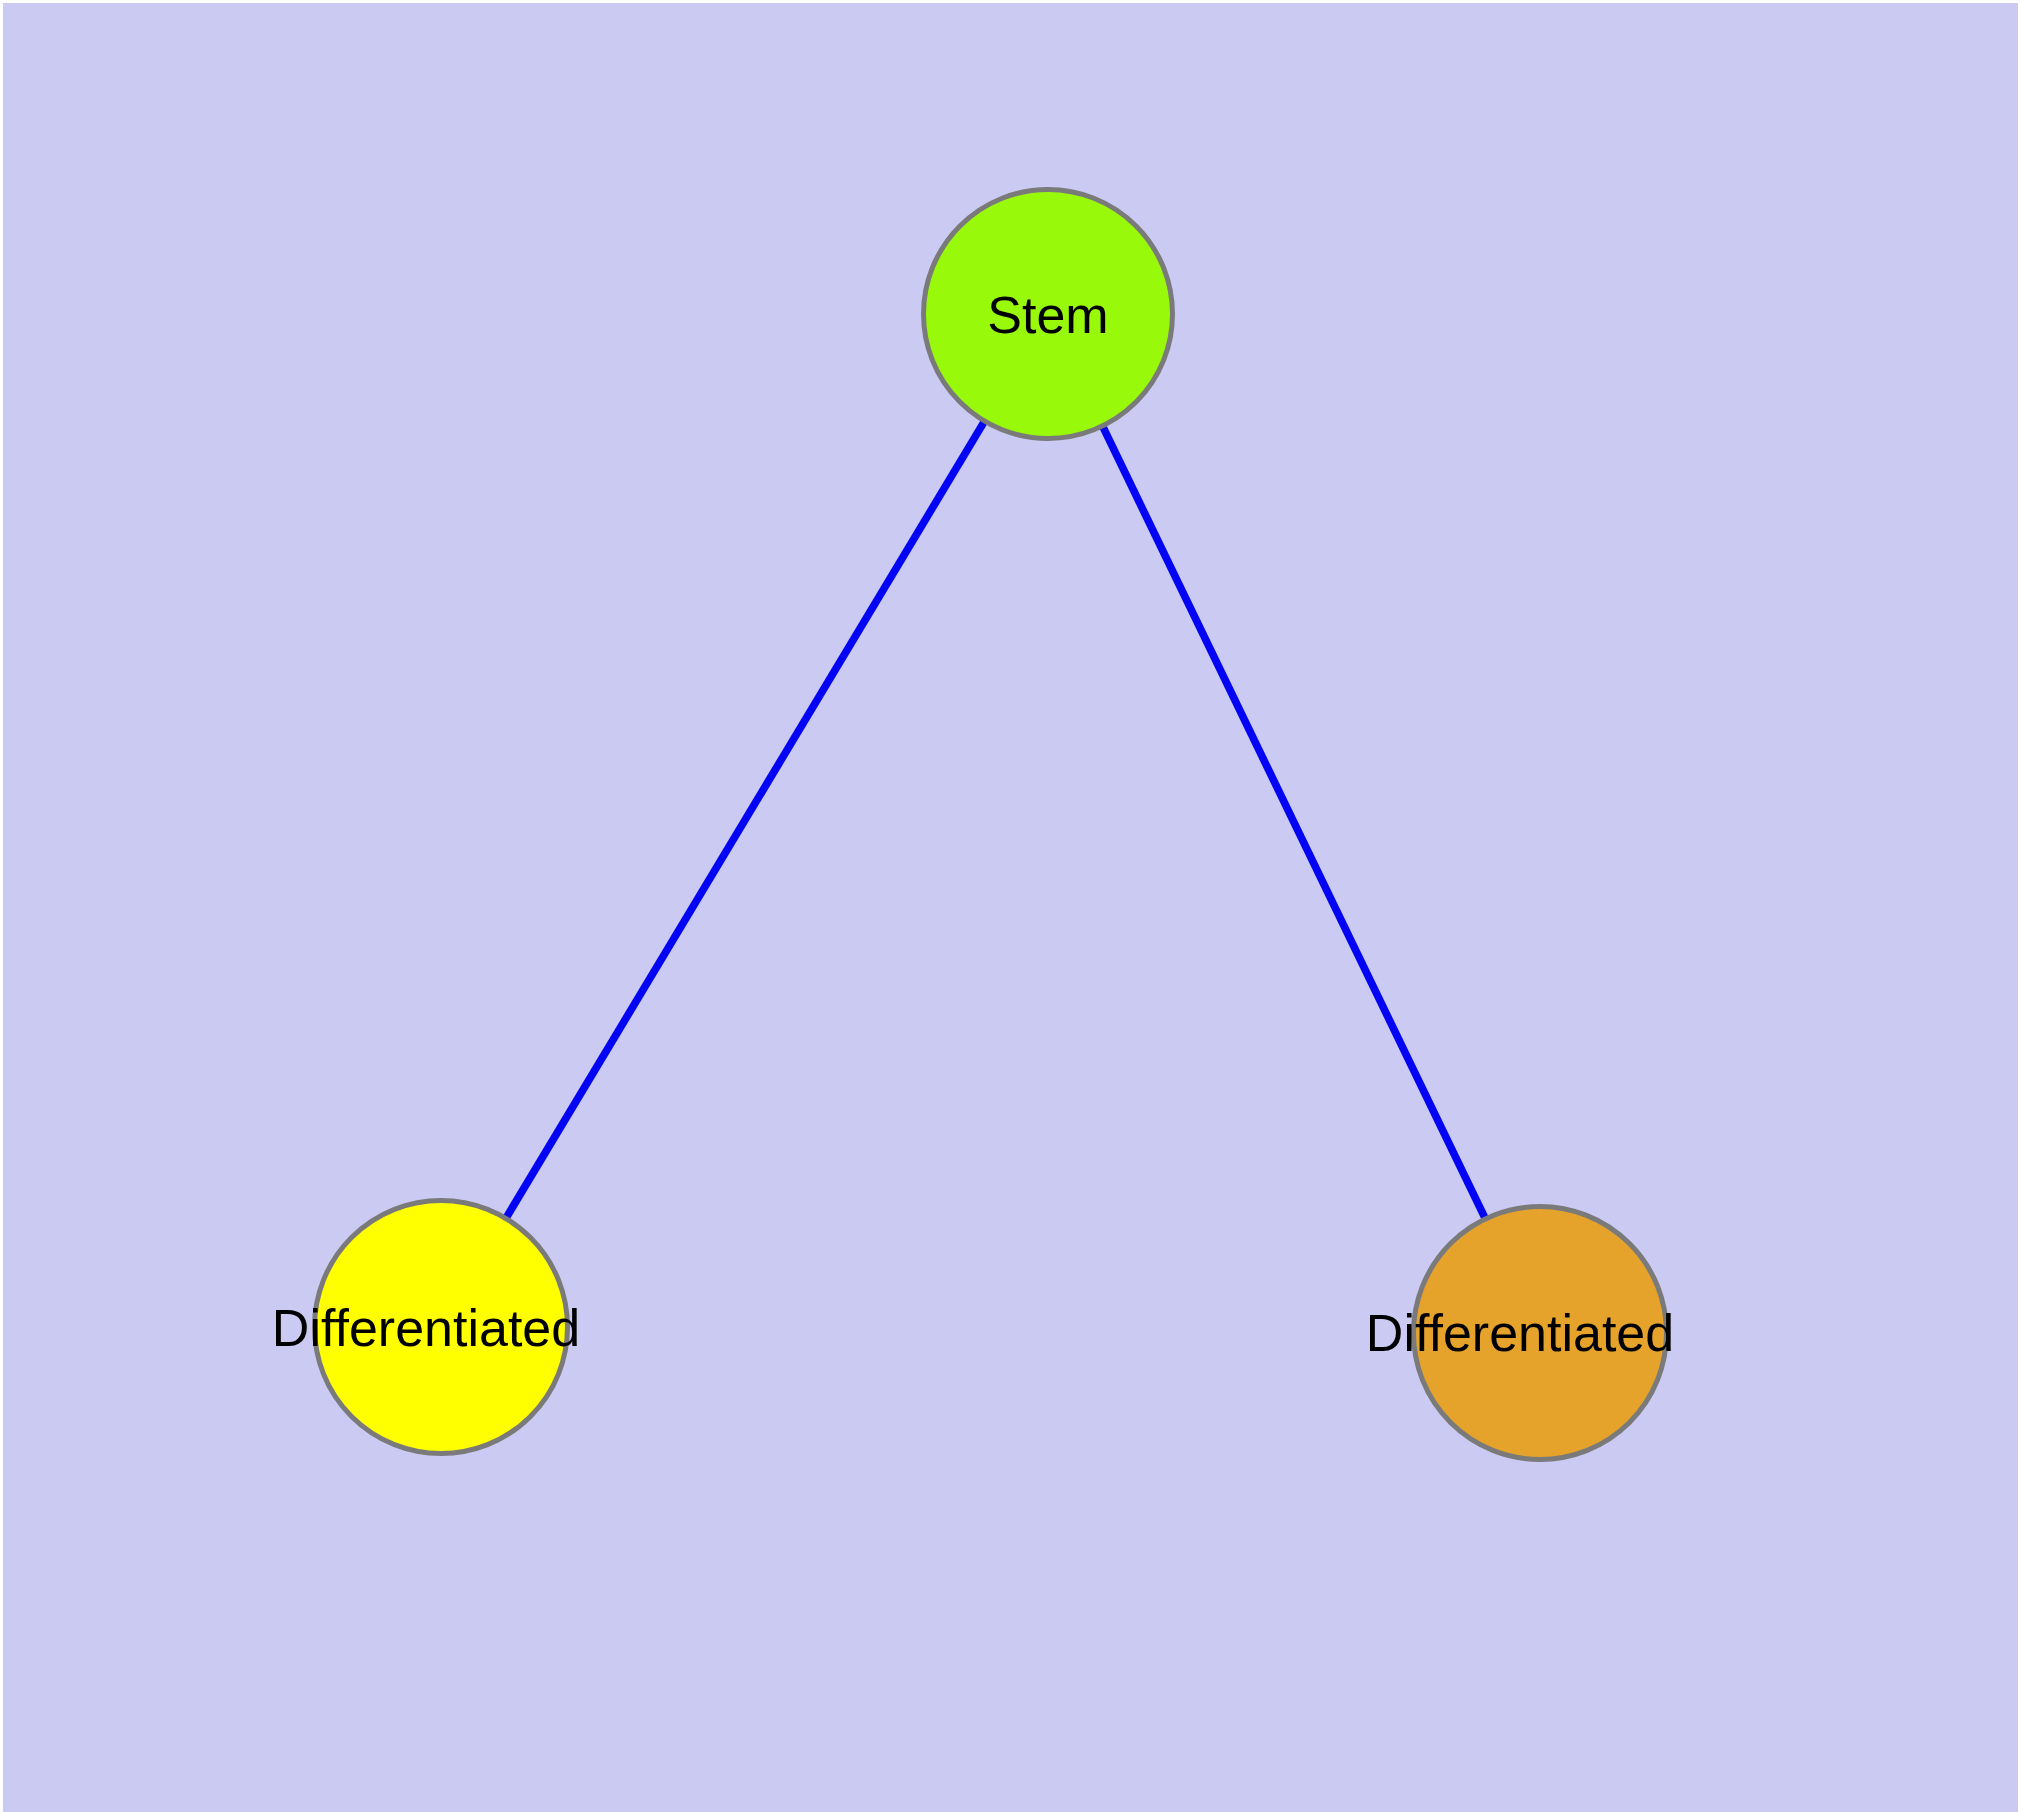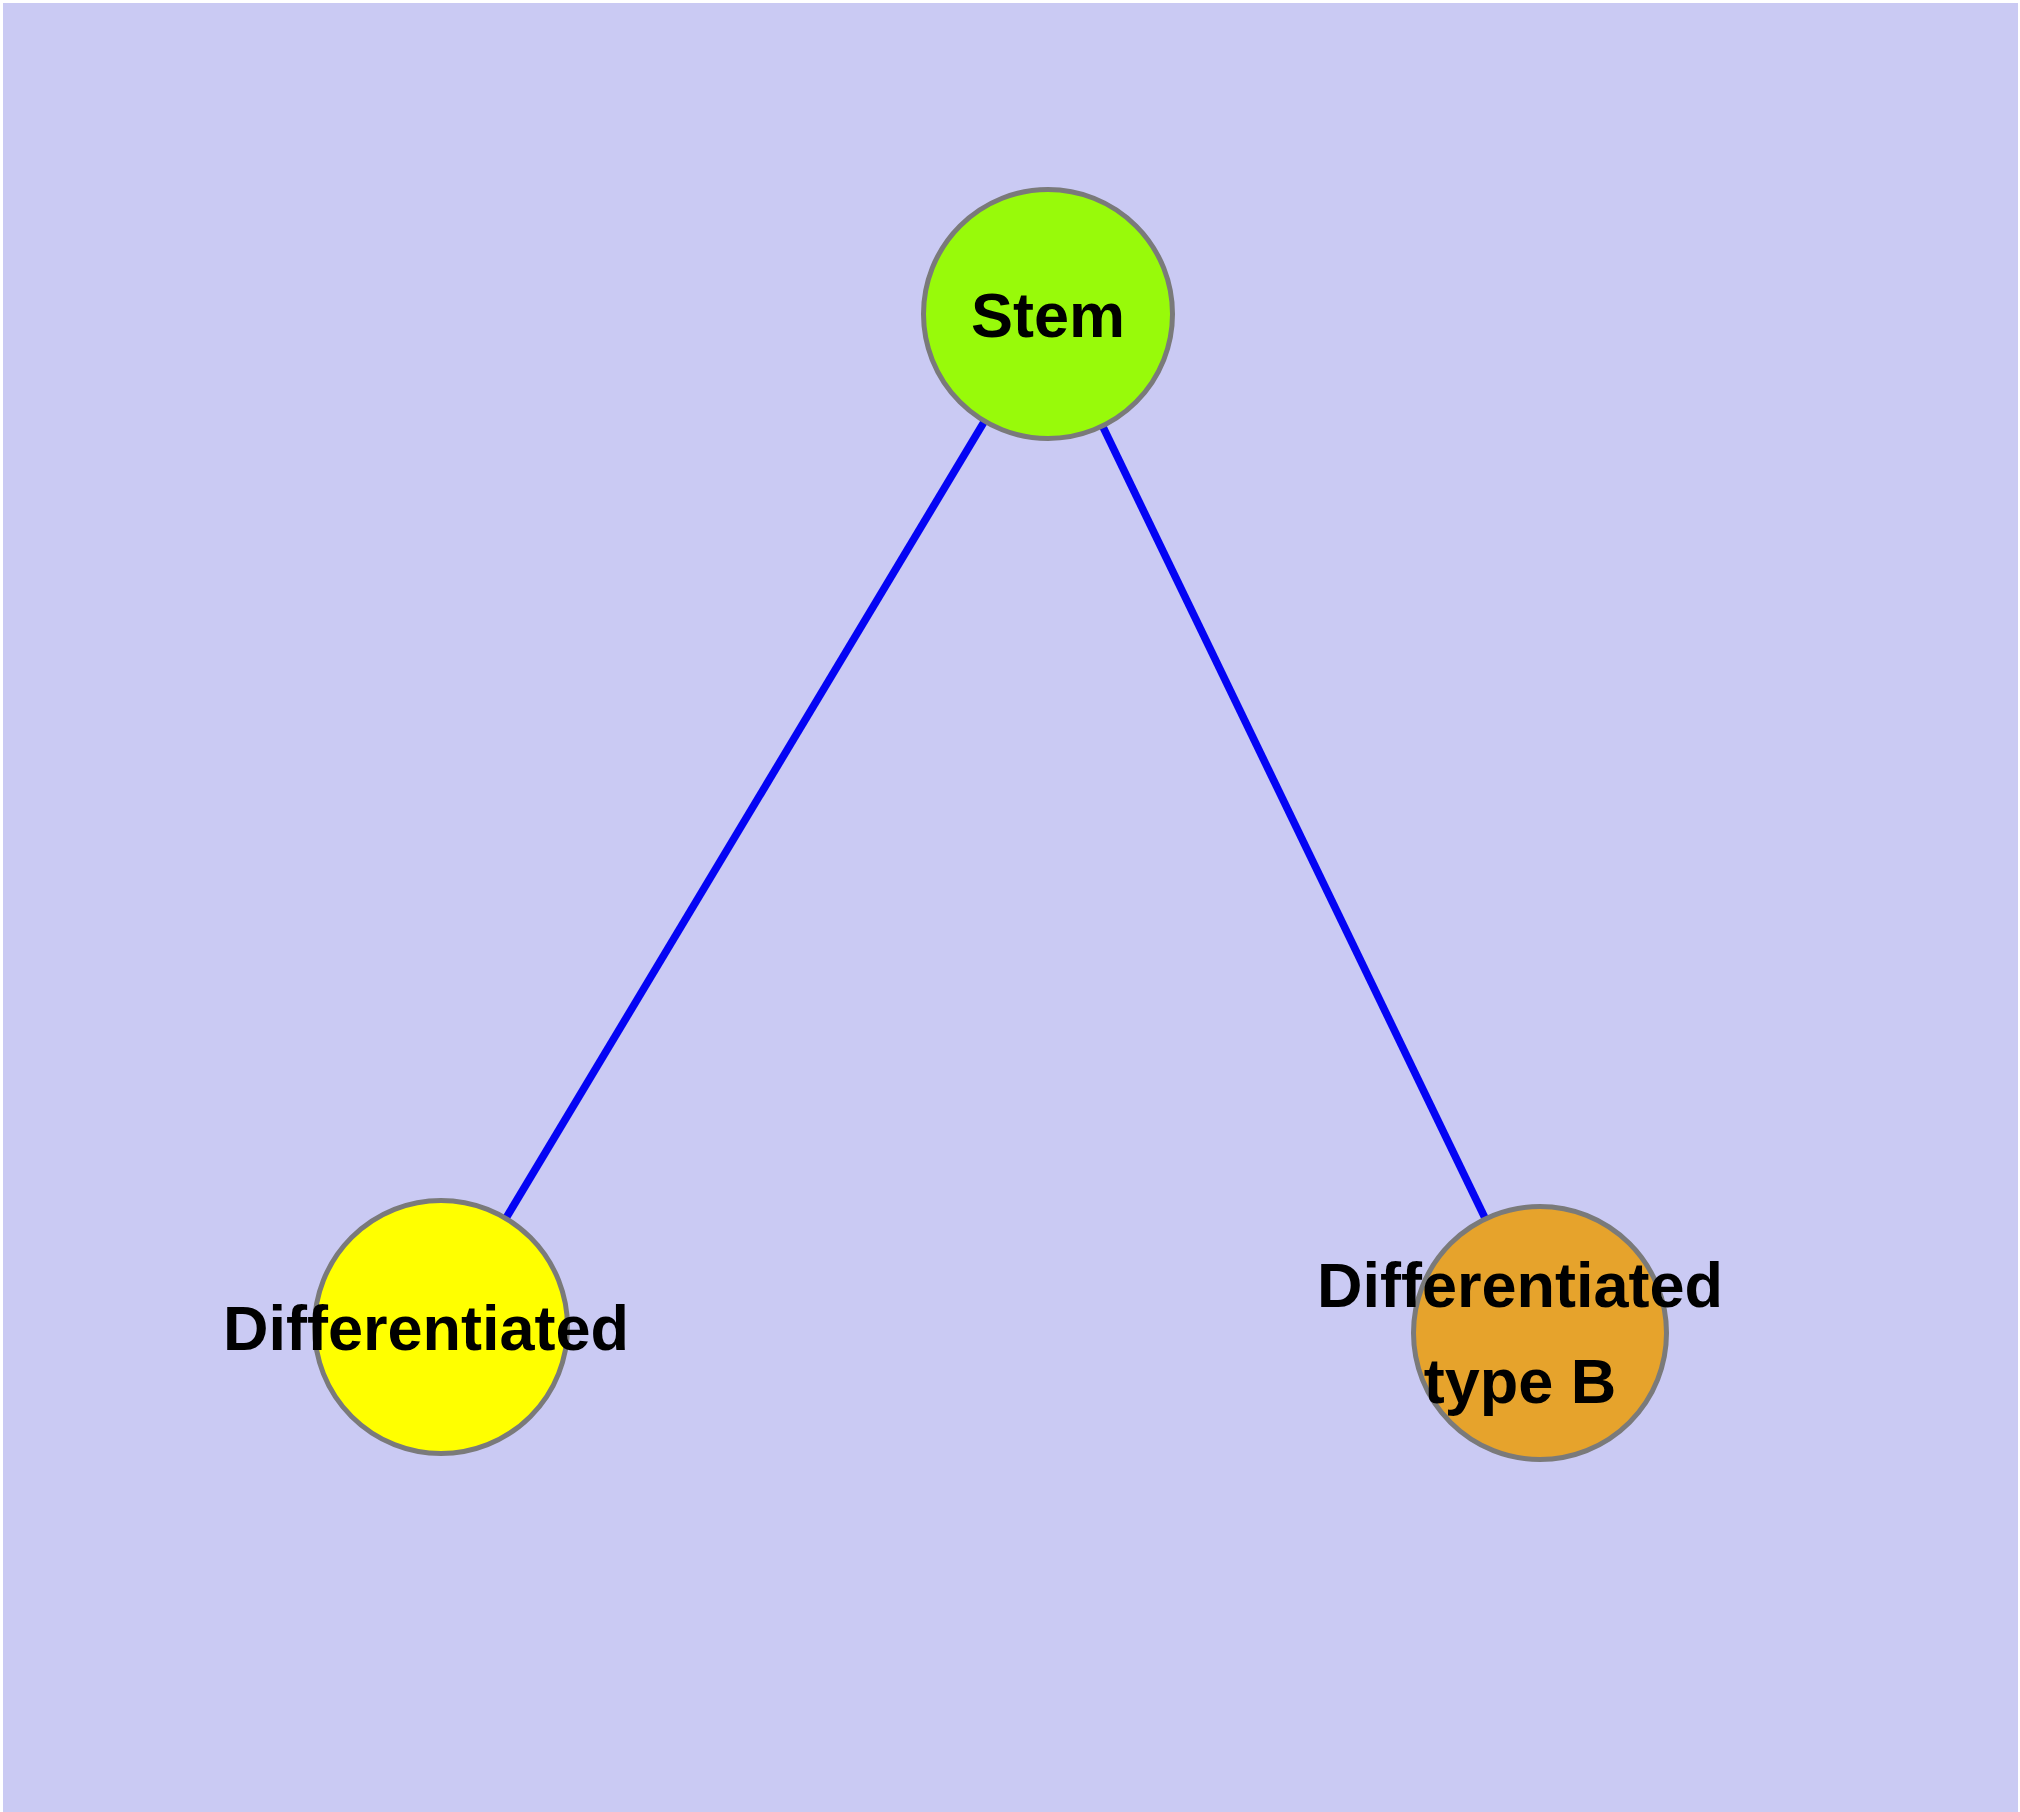--- a/index.html
+++ b/index.html
@@ -36,22 +36,22 @@
     z-index: 2;
   }
   .node-stem   { left: 921px; top: 187px;  width: 254px; height: 254px; }
   .node-type-a { left: 312px;  top: 1198px; width: 258px; height: 258px; }
   .node-type-b { left: 1411px; top: 1204px; width: 258px; height: 258px; }
   .node-label {
     position: absolute;
     transform: translate(-50%, -50%);
     text-align: center;
     white-space: nowrap;
-    font-weight: bold;
-    font-size: 63px;
+    font-weight: normal;
+    font-size: 52px;
     line-height: 96px;
     color: #000000;
     z-index: 3;
   }
   .label-stem   { left: 1048px; top: 315px; }
   .label-type-a { left: 426px;  top: 1328px; }
   .label-type-b { left: 1520px; top: 1333px; }
   .node-label .line { display: block; }
 </style>
 </head>
@@ -77,17 +77,16 @@
   <div class="node-label label-stem">
     <span class="line">Stem</span>
   </div>
 
   <div class="node-label label-type-a">
     <span class="line">Differentiated</span>
   </div>
 
   <div class="node-label label-type-b">
     <span class="line">Differentiated</span>
-    <span class="line">type B</span>
   </div>
 
 </div>
 
 
 </body></html>

